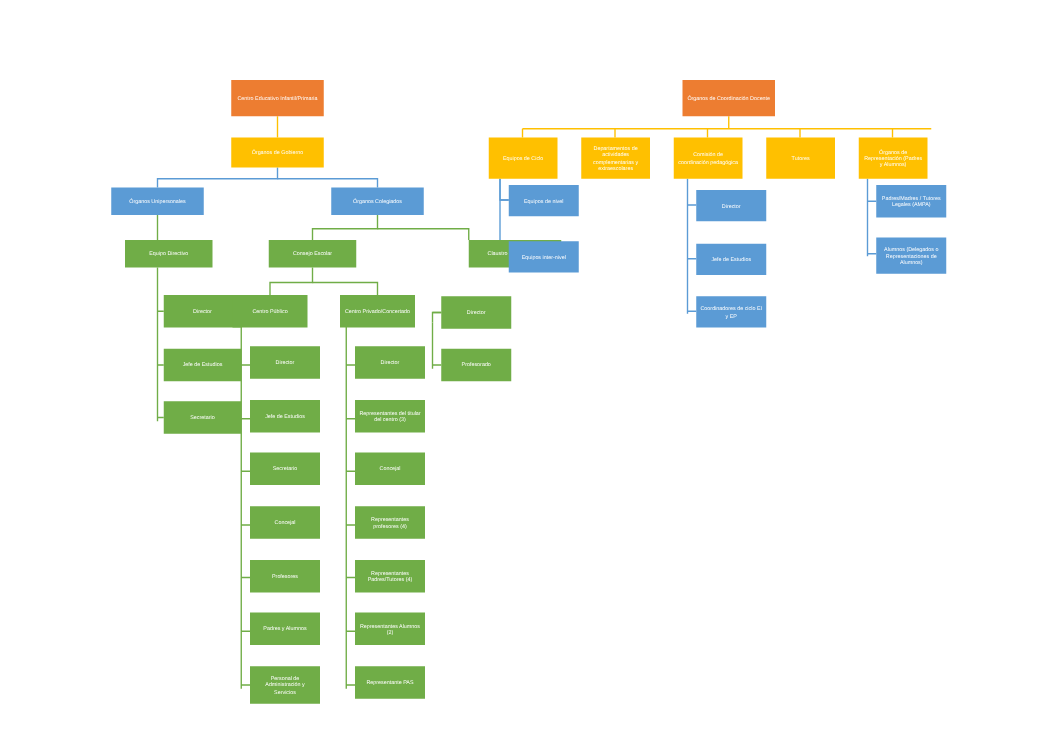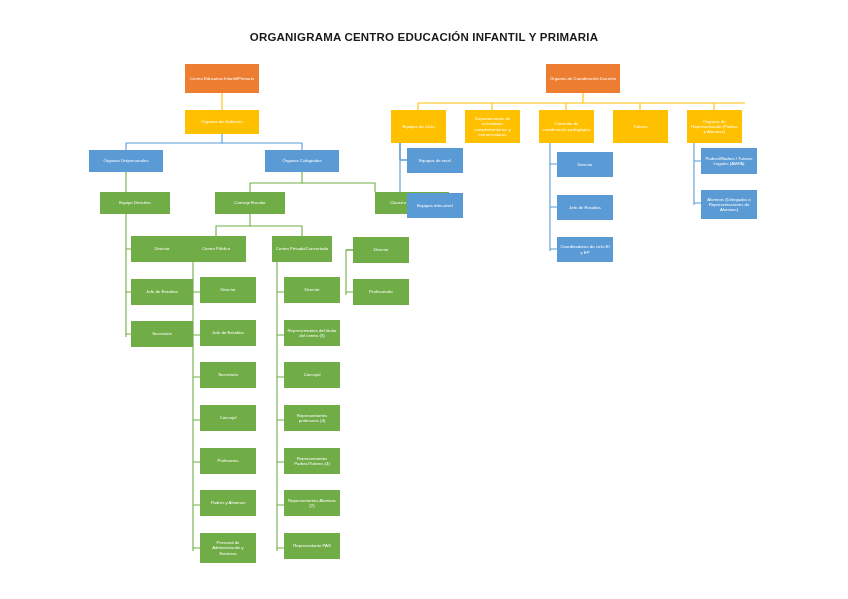--- a/index.html
+++ b/index.html
@@ -28,21 +28,20 @@
   .ln{stroke-width:1.1;fill:none;}
   .l-ye{stroke:#FFC000;}
   .l-bl{stroke:#5B9BD5;}
   .l-gr{stroke:#70AD47;}
 </style>
 </head>
 <body>
 
 <div id="canvas">
 
-  <div class="title">ORGANIGRAMA CENTRO EDUCACIÓN INFANTIL Y PRIMARIA</div>
 
   <svg viewBox="0 0 848 599">
 
     <path class="ln l-ye" d="M222 93 L222 110"></path>
 
     <path class="ln l-bl" d="M222 134 L222 143 L126 143 L126 150"></path>
     <path class="ln l-bl" d="M222 143 L302 143 L302 150"></path>
 
     <path class="ln l-gr" d="M126 172 L126 192"></path>
 

